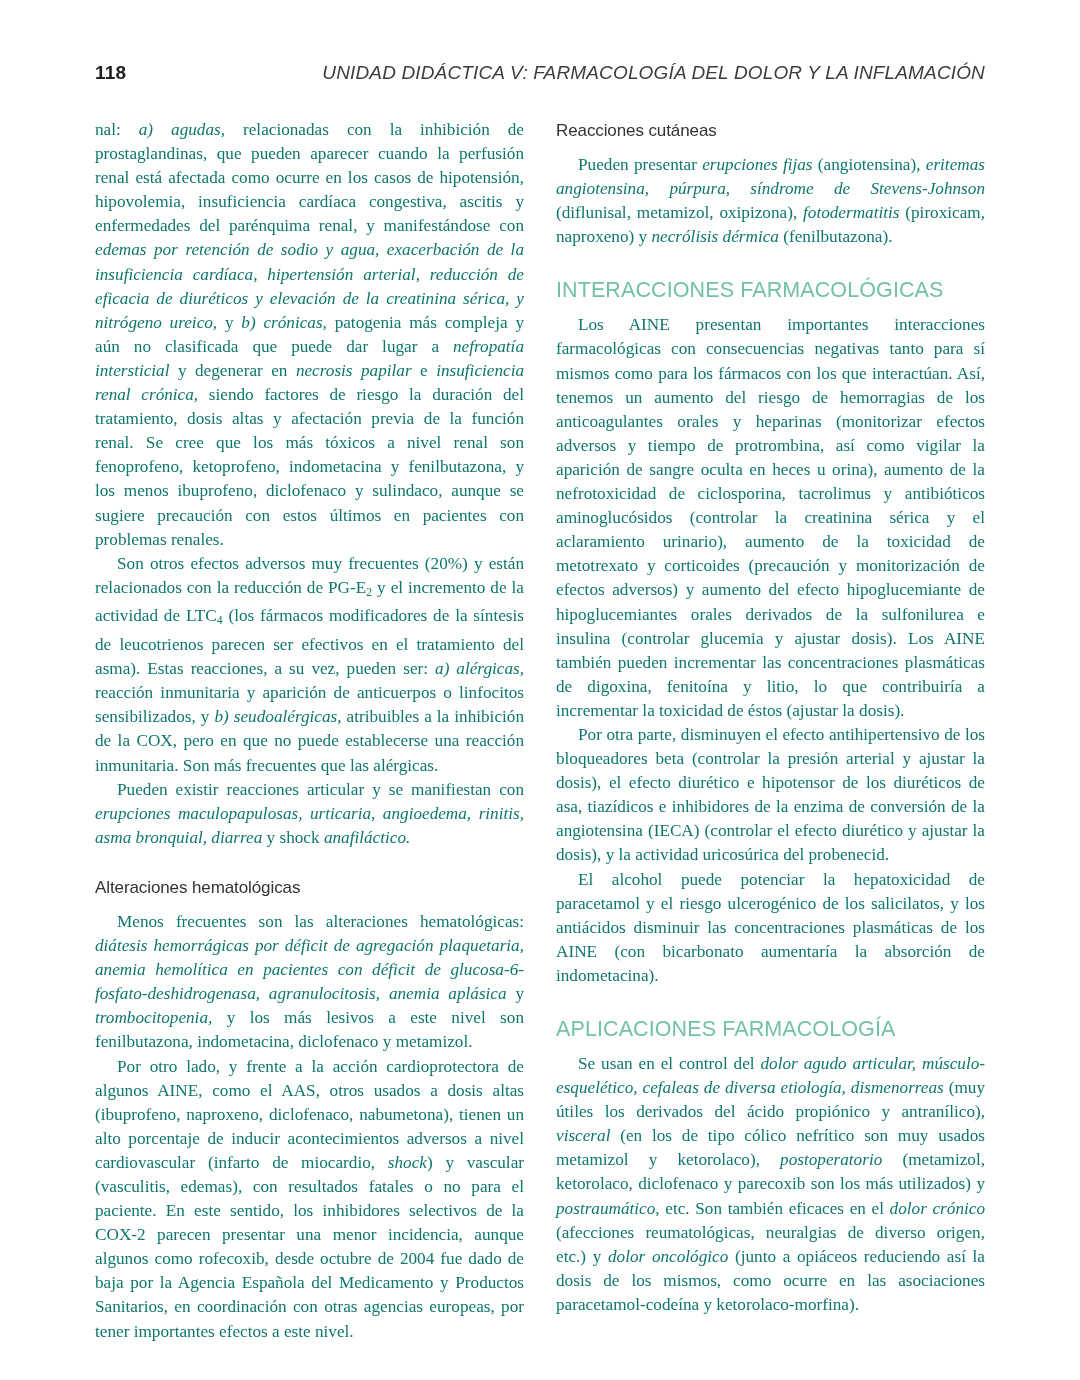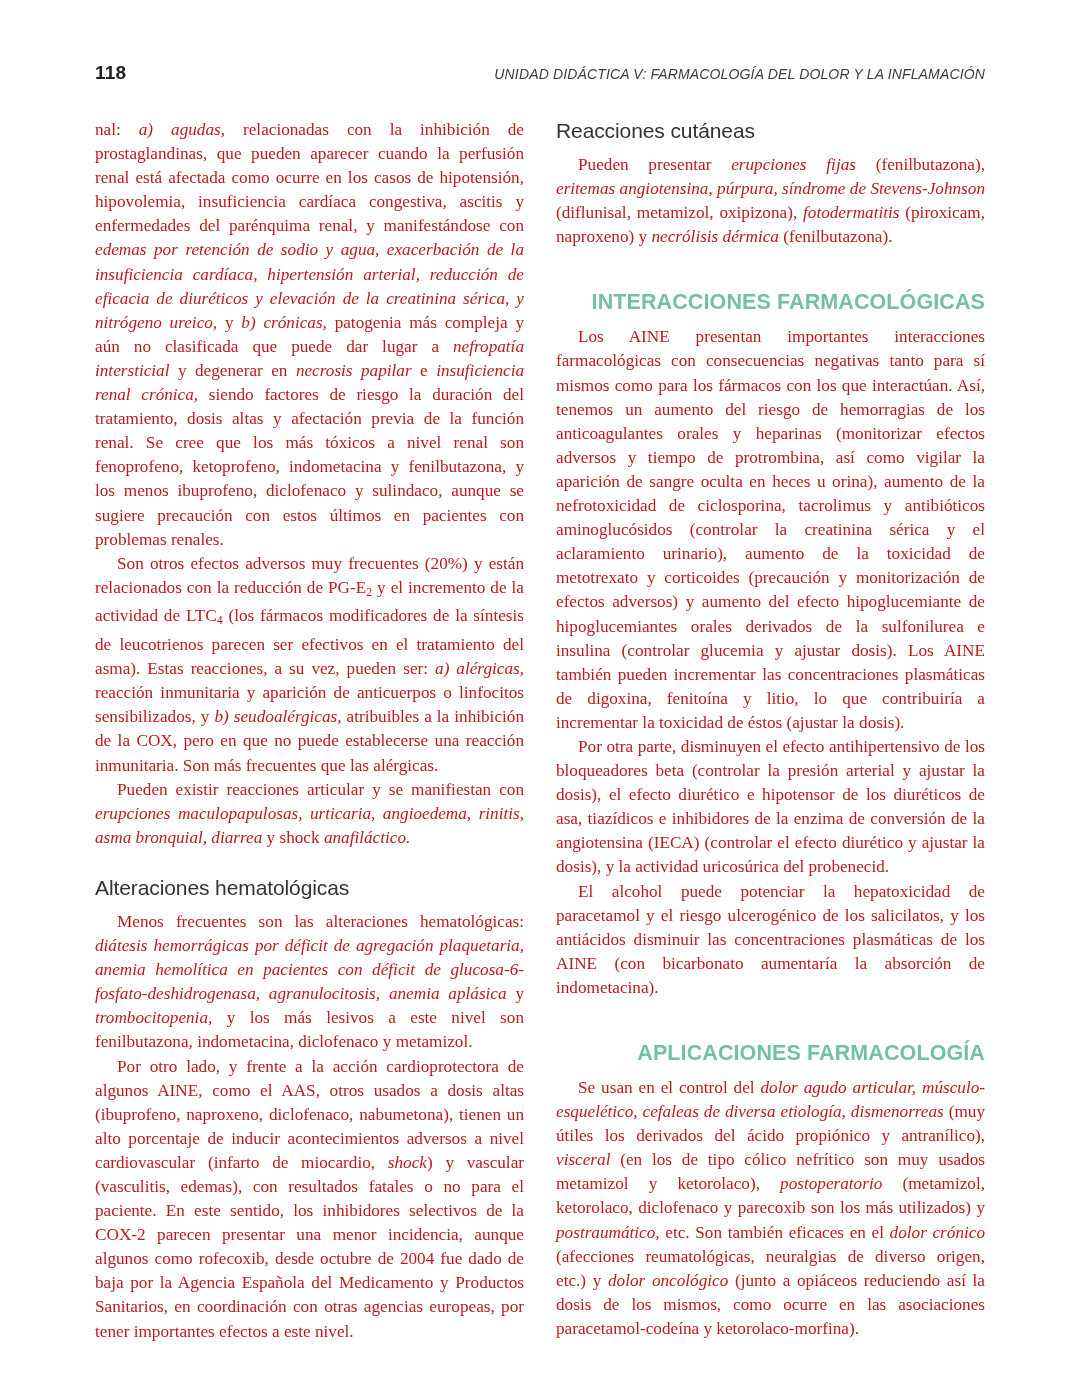--- a/index.html
+++ b/index.html
@@ -31,21 +31,21 @@
     font-size:19px;
     color:#231f20;
     letter-spacing:0.2px;
     flex:0 0 auto;
   }
   .runhead{
     flex:1 1 auto;
     text-align:right;
     font-family:"Liberation Sans", sans-serif;
     font-style:italic;
-    font-size:14px;
+    font-size:19px;
     color:#3c3c3c;
     letter-spacing:0.15px;
     white-space:nowrap;
   }
 
   
   .cols{
     position:absolute;
     left:95px; top:118px;
     width:890px;
@@ -58,47 +58,46 @@
     flex:0 0 429px;
   }
 
   p{
     margin:0;
     font-size:17.2px;
     line-height:24.1px;
     text-align:justify;
     text-justify:inter-word;
     hyphens:manual;
-    color:#b91c1c;
+    color:#0f766e;
   }
   p.ind{ text-indent:22px; }
   p.noind{ text-indent:0; }
 
   i, em{ font-style:italic; }
 
   h3.sub{
     font-family:"Liberation Sans", sans-serif;
     font-weight:normal;
-    font-size:21px;
+    font-size:17px;
     line-height:26px;
     color:#333333;
     margin:25px 0 9px 0;
     letter-spacing:-0.1px;
   }
   h3.sub.first{ margin-top:0; }
 
   h2.sect{
     font-family:"Liberation Sans", sans-serif;
-    font-weight:bold;
+    font-weight:normal;
     font-size:21.5px;
     line-height:26px;
     color:#73c0a8;
-    margin:40px 0 10px 0;
+    margin:28px 0 10px 0;
     letter-spacing:0.1px;
-    text-align:right;
   }
 
   sub{ font-size:0.68em; vertical-align:-0.22em; }
 </style>
 </head>
 <body>
 
 <div class="page">
 
   <div class="header">
@@ -122,21 +121,21 @@
       <p class="ind"><span>Menos frecuentes son las alteraciones hematológicas: </span><i>diátesis hemorrágicas por déficit de agregación plaquetaria, anemia hemolítica en pacientes con déficit de glucosa-6-fosfato-deshidrogenasa, agranulocitosis, anemia aplásica</i><span> y </span><i>trombocitopenia,</i><span> y los más lesivos a este nivel son fenilbutazona, indometacina, diclofenaco y metamizol.</span></p>
 
       <p class="ind"><span>Por otro lado, y frente a la acción cardioprotectora de algunos AINE, como el AAS, otros usados a dosis altas (ibuprofeno, naproxeno, diclofenaco, nabumetona), tienen un alto porcentaje de inducir acontecimientos adversos a nivel cardiovascular (infarto de miocardio, </span><i>shock</i><span>) y vascular (vasculitis, edemas), con resultados fatales o no para el paciente. En este sentido, los inhibidores selectivos de la COX-2 parecen presentar una menor incidencia, aunque algunos como rofecoxib, desde octubre de 2004 fue dado de baja por la Agencia Española del Medicamento y Productos Sanitarios, en coordinación con otras agencias europeas, por tener importantes efectos a este nivel.</span></p>
 
     </div>
 
     <div class="col">
 
       <h3 class="sub first">Reacciones cutáneas</h3>
 
-      <p class="ind"><span>Pueden presentar </span><i>erupciones fijas</i><span> (fenilbutazona), </span><i>eritemas angiotensina, púrpura, síndrome de Stevens-Johnson</i><span> (diflunisal, metamizol, oxipizona), </span><i>fotodermatitis</i><span> (piroxicam, naproxeno) y </span><i>necrólisis dérmica</i><span> (fenilbutazona).</span></p>
+      <p class="ind"><span>Pueden presentar </span><i>erupciones fijas</i><span> (angiotensina), </span><i>eritemas angiotensina, púrpura, síndrome de Stevens-Johnson</i><span> (diflunisal, metamizol, oxipizona), </span><i>fotodermatitis</i><span> (piroxicam, naproxeno) y </span><i>necrólisis dérmica</i><span> (fenilbutazona).</span></p>
 
       <h2 class="sect">INTERACCIONES FARMACOLÓGICAS</h2>
 
       <p class="ind">Los AINE presentan importantes interacciones farmacológicas con consecuencias negativas tanto para sí mismos como para los fármacos con los que interactúan. Así, tenemos un aumento del riesgo de hemorragias de los anticoagulantes orales y heparinas (monitorizar efectos adversos y tiempo de protrombina, así como vigilar la aparición de sangre oculta en heces u orina), aumento de la nefrotoxicidad de ciclosporina, tacrolimus y antibióticos aminoglucósidos (controlar la creatinina sérica y el aclaramiento urinario), aumento de la toxicidad de metotrexato y corticoides (precaución y monitorización de efectos adversos) y aumento del efecto hipoglucemiante de hipoglucemiantes orales derivados de la sulfonilurea e insulina (controlar glucemia y ajustar dosis). Los AINE también pueden incrementar las concentraciones plasmáticas de digoxina, fenitoína y litio, lo que contribuiría a incrementar la toxicidad de éstos (ajustar la dosis).</p>
       <p class="ind">Por otra parte, disminuyen el efecto antihipertensivo de los bloqueadores beta (controlar la presión arterial y ajustar la dosis), el efecto diurético e hipotensor de los diuréticos de asa, tiazídicos e inhibidores de la enzima de conversión de la angiotensina (IECA) (controlar el efecto diurético y ajustar la dosis), y la actividad uricosúrica del probenecid.</p>
       <p class="ind">El alcohol puede potenciar la hepatoxicidad de paracetamol y el riesgo ulcerogénico de los salicilatos, y los antiácidos disminuir las concentraciones plasmáticas de los AINE (con bicarbonato aumentaría la absorción de indometacina).</p>
 
       <h2 class="sect">APLICACIONES FARMACOLOGÍA</h2>
 
 

